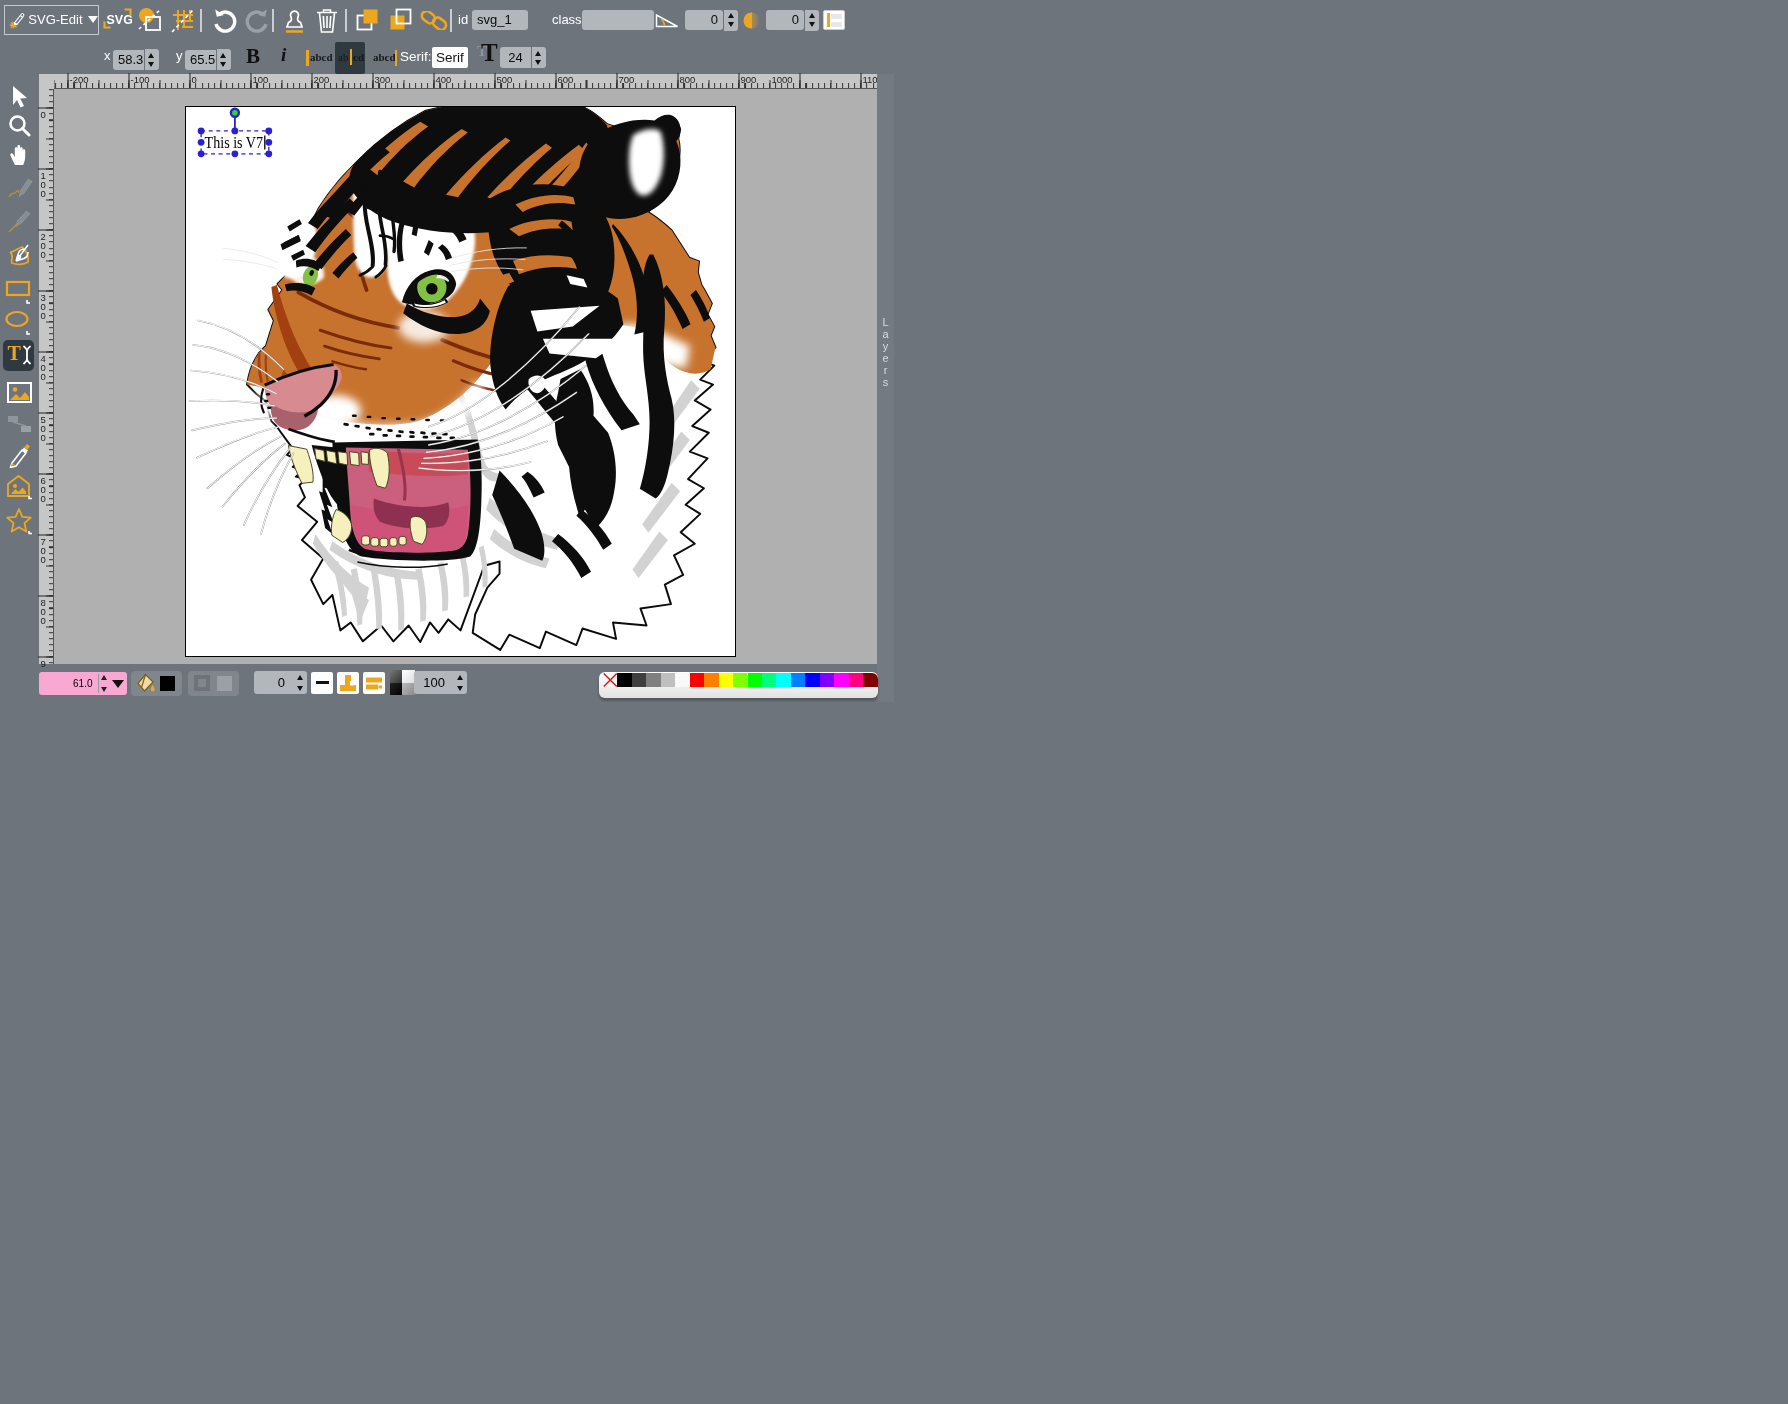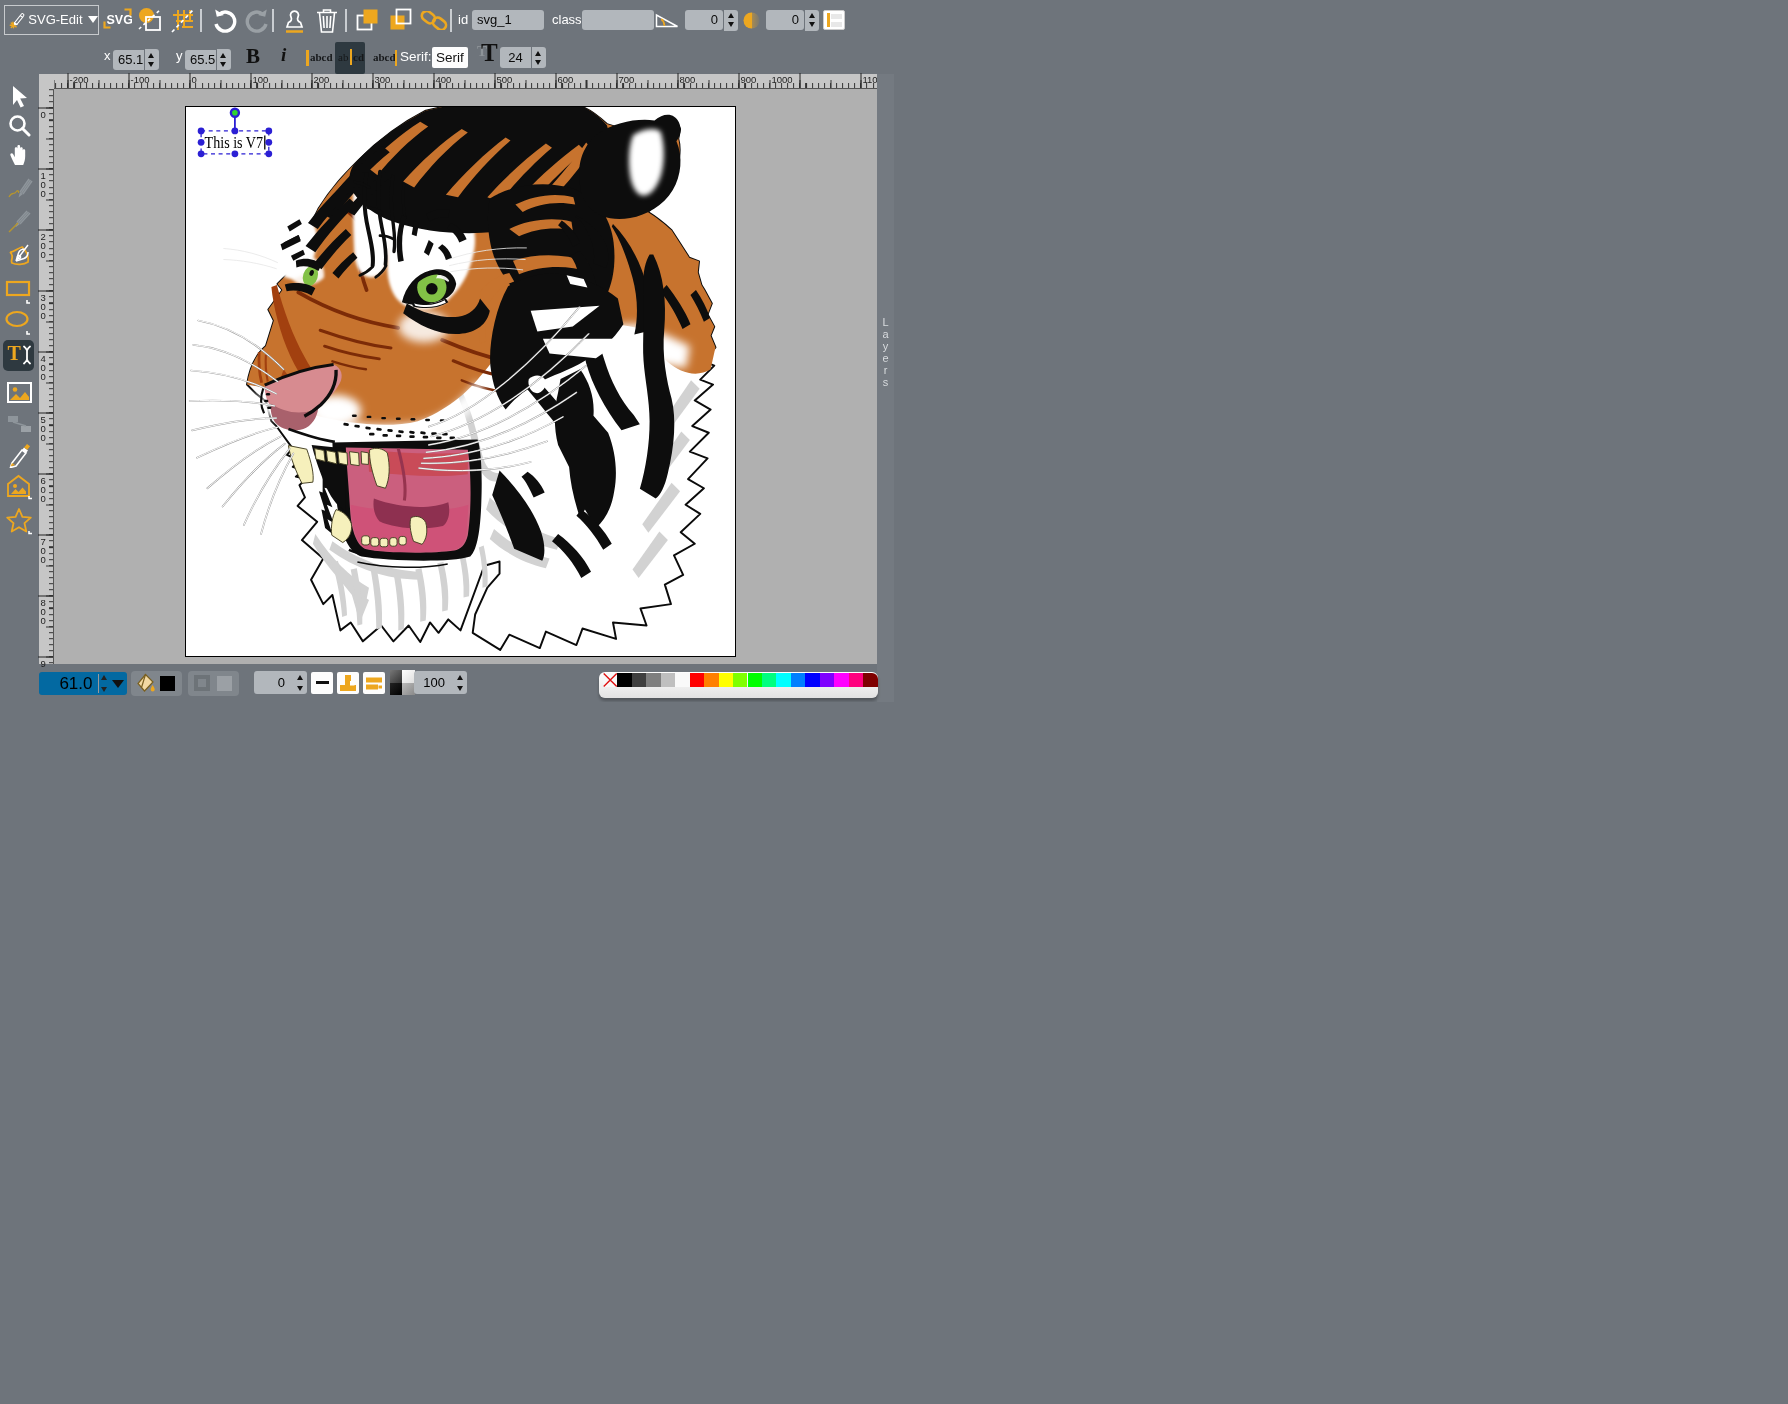--- a/index.html
+++ b/index.html
@@ -29,21 +29,21 @@
 
 #tools{left:0;top:73.5px;width:39px;height:590px}
 .tool{position:absolute;left:3px;width:33px;height:30px;display:flex;align-items:center;justify-content:center}
 #workspace{left:54px;top:88.5px;width:823px;height:575.5px;background:#b0b0b0}
 #canvas{position:absolute;left:132.2px;top:18.5px;width:549px;height:549px;background:#fff;outline:1.2px solid #000}
 
 #sidebar{left:877px;top:73.5px;width:17px;height:628.5px;background:#747a81}
 #layerslbl{position:absolute;left:0;top:242px;width:17px;text-align:center;color:#d8dbde;font-size:11px;line-height:12px}
 
 #bottom{left:0;top:664px;width:894px;height:38px}
-.wfield{position:absolute;background:#0369a1;border-radius:3px;color:#000;font-size:17px;height:23px;line-height:23px}
+.wfield{position:absolute;background:#f9a8d4;border-radius:3px;color:#000;font-size:10px;height:23px;line-height:23px}
 .gfield{position:absolute;background:#b2b7bc;border-radius:3px;color:#000;font-size:13px;height:23px;line-height:23px}
 .group{position:absolute;background:#80868c;border-radius:4px;height:25px}
 .wbtn{position:absolute;background:#fdfdfd;border-radius:2px;width:22px;height:22px;display:flex;align-items:center;justify-content:center}
 #palette{position:absolute;left:599px;top:7.5px;width:278.5px;height:26px;background:linear-gradient(#ffffff,#e2e2e2);border-radius:6px;box-shadow:0 3px 3px rgba(0,0,0,.25)}
 .sw{position:absolute;top:1.5px;width:14.45px;height:14px}
 </style>
 </head>
 <body>
 <div id="app">
   <div id="row1" class="abs">
@@ -108,21 +108,21 @@
       <rect x="8.5" y="2.5" width="14" height="14" fill="none" stroke="#fff" stroke-width="1.8"></rect>
     </svg>
     <svg class="abs" style="left:420px;top:11px" width="28" height="19" viewBox="0 0 28 19">
       <g fill="none" stroke="#eda71f" stroke-width="2.6">
         <rect x="1.5" y="1.5" width="14" height="9.5" rx="4.75" transform="rotate(38 8.5 6)"></rect>
         <rect x="12.5" y="8" width="14" height="9.5" rx="4.75" transform="rotate(38 19.5 12.7)"></rect>
       </g>
     </svg>
     <div class="sep" style="left:450px"></div>
     <span class="lbl" style="left:458px;top:12px">id</span>
-    <div class="field" style="left:472px;top:10px;width:72px">svg_1</div>
+    <div class="field" style="left:472px;top:10px;width:56px">svg_1</div>
     <span class="lbl" style="left:552px;top:12px">class</span>
     <div class="field" style="left:582px;top:10px;width:72px"></div>
     <svg class="abs" style="left:655px;top:13px" width="25" height="15" viewBox="0 0 25 15">
       <path d="M1.5 13.5 h21 L1.5 2z" fill="none" stroke="#fff" stroke-width="1.5"></path>
       <path d="M9.5 13 a10 10 0 0 0 -3-7" fill="none" stroke="#eda71f" stroke-width="1.6"></path>
       <path d="M6.8 8.5 l-.9-3 2.9 1.2z" fill="#eda71f"></path>
     </svg>
     <div class="field" style="left:685px;top:10px;width:38px;text-align:right">0</div>
     <div class="spin" style="left:724px;top:9.5px"></div>
     <svg class="abs" style="left:743px;top:12px" width="17" height="17" viewBox="0 0 17 17">
@@ -138,21 +138,21 @@
     <div class="field" style="left:766px;top:10px;width:38px;text-align:right">0</div>
     <div class="spin" style="left:805px;top:9.5px"></div>
     <div class="abs" style="left:823px;top:10px;width:22px;height:20px;background:#fff;border:1px solid #ccc;border-radius:2px">
       <div class="abs" style="left:3px;top:2px;width:2.5px;height:14px;background:#eda71f"></div>
       <div class="abs" style="left:7px;top:3px;width:11px;height:5px;background:#e8e8e8"></div>
       <div class="abs" style="left:7px;top:11px;width:11px;height:5px;background:#e8e8e8"></div>
     </div>
   </div>
   <div id="row2" class="abs">
     <span class="lbl" style="left:104px;top:6px">x</span>
-    <div class="field" style="left:113px;top:7.5px;width:30.5px;text-align:center;border-radius:3px 0 0 3px">65.1</div>
+    <div class="field" style="left:113px;top:7.5px;width:30.5px;text-align:center;border-radius:3px 0 0 3px">58.3</div>
     <div class="spin" style="left:144.5px;top:7px"></div>
     <span class="lbl" style="left:176px;top:6px">y</span>
     <div class="field" style="left:185px;top:7.5px;width:30.5px;border-radius:3px 0 0 3px">65.5</div>
     <div class="spin" style="left:216.5px;top:7px"></div>
     <span class="abs" style="left:246px;top:2px;font-family:'Liberation Serif',serif;font-weight:bold;font-size:21px;color:#101010">B</span>
     <span class="abs" style="left:281px;top:2px;font-family:'Liberation Serif',serif;font-style:italic;font-weight:bold;font-size:19px;color:#101010">i</span>
     <div class="abs" style="left:306px;top:8px;width:20px;height:16px">
       <div class="abs" style="left:0;top:0;width:2.5px;height:16px;background:#eda71f"></div>
       <span class="abs" style="left:4px;top:1px;font-family:'Liberation Serif',serif;font-weight:bold;font-size:11px;color:#16181a">abcd</span>
     </div>

